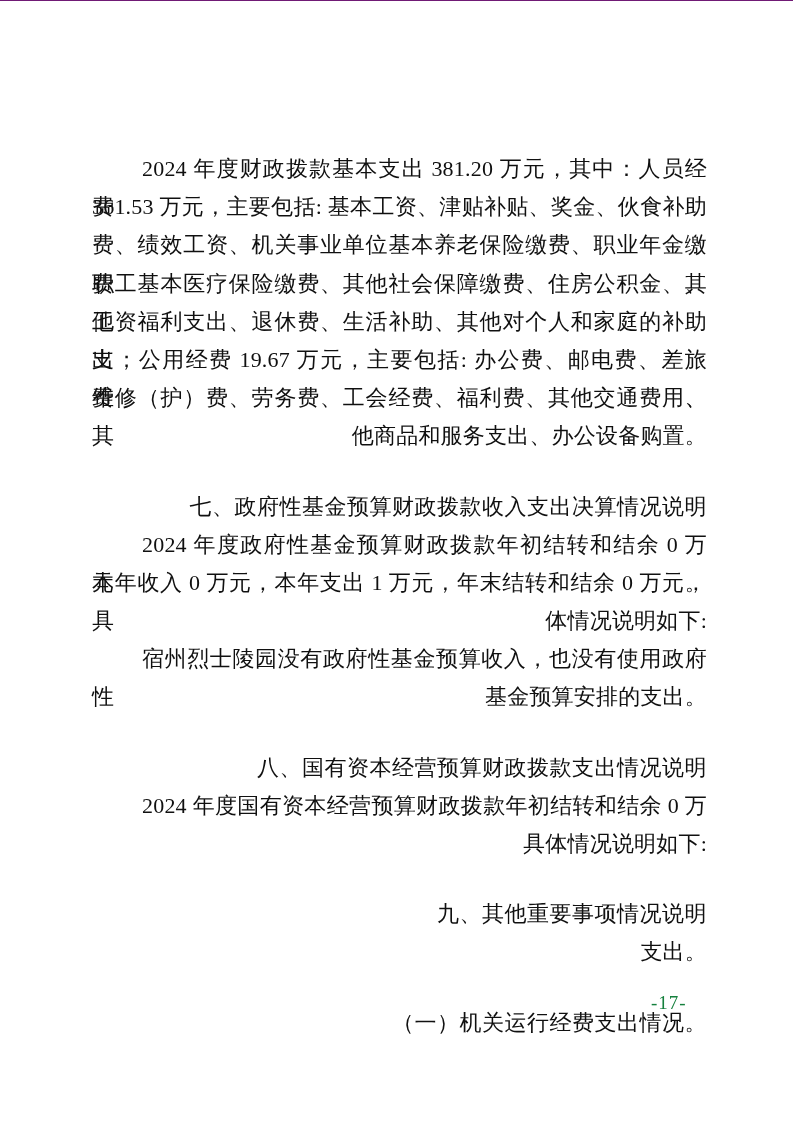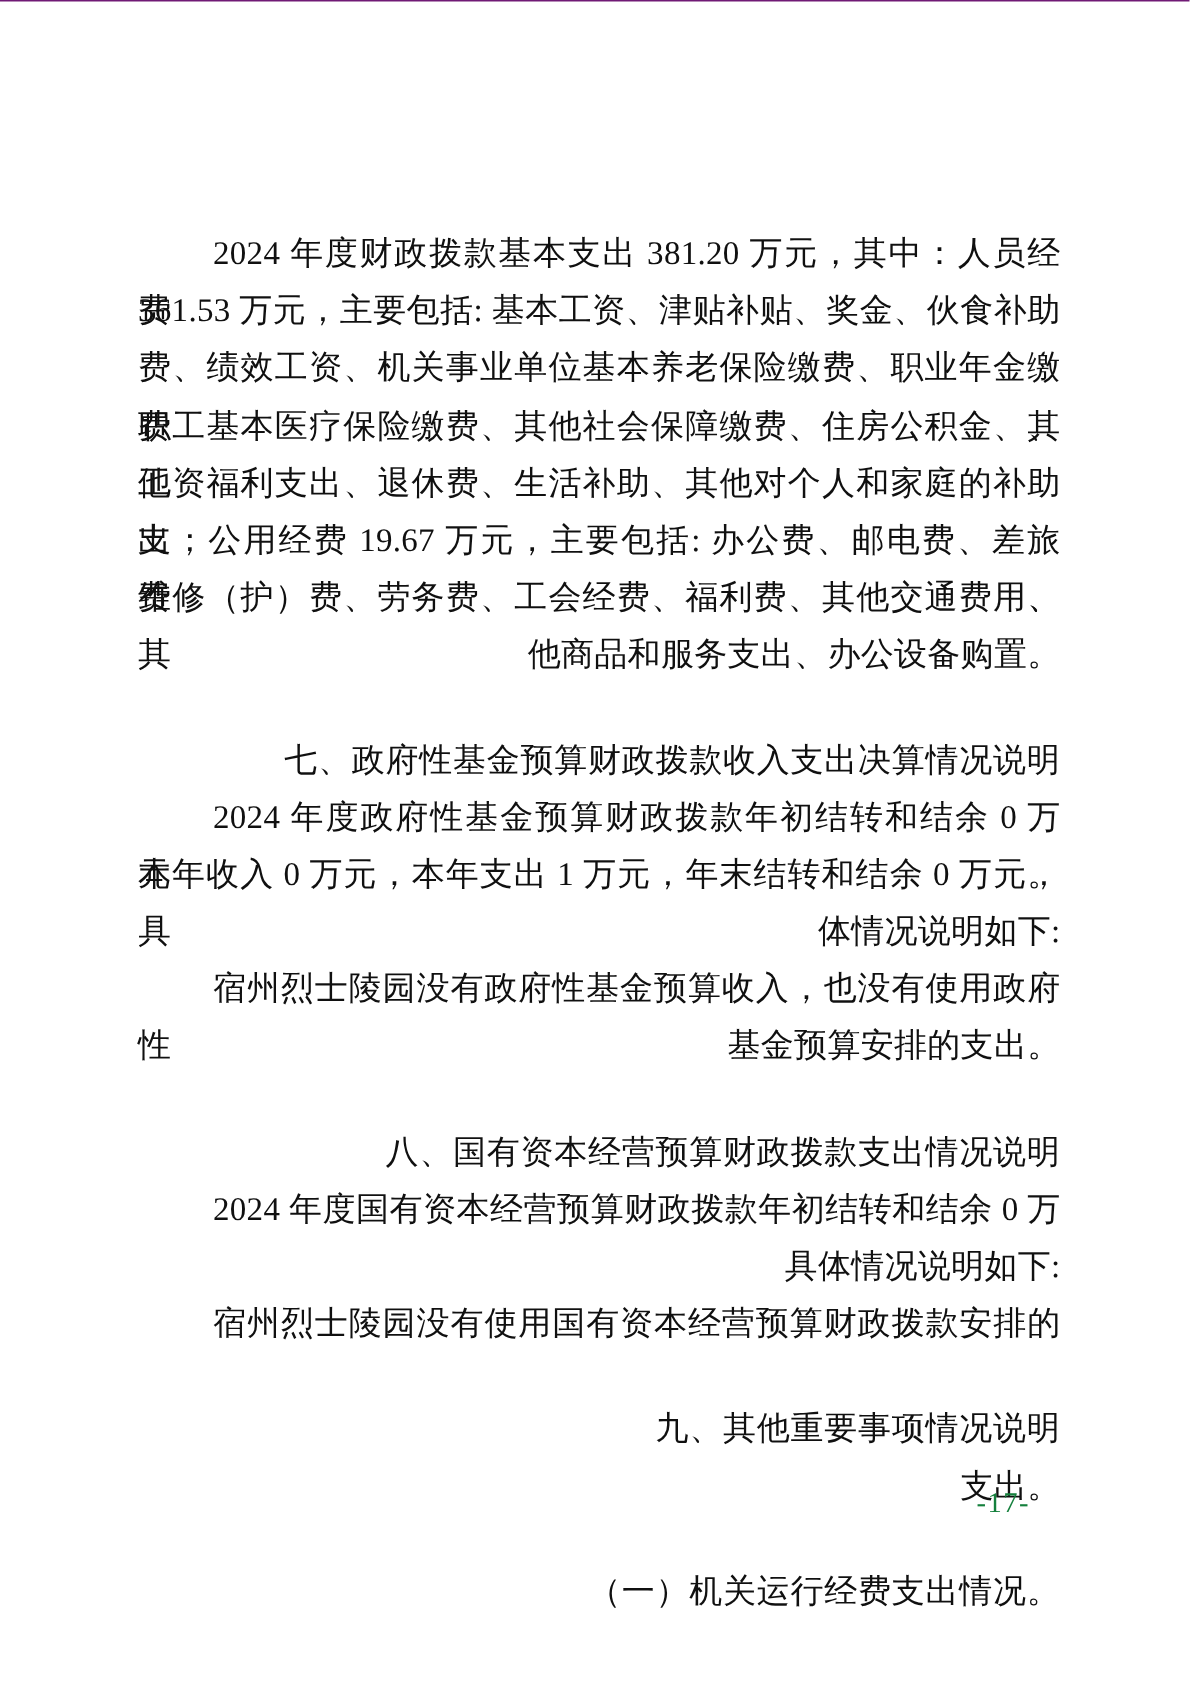--- a/index.html
+++ b/index.html
@@ -74,20 +74,19 @@
     <div class="ln">他商品和服务支出、办公设备购置。</div>
     <div class="ln ind hd">七、政府性基金预算财政拨款收入支出决算情况说明</div>
     <div class="ln ind just">2024 年度政府性基金预算财政拨款年初结转和结余 0 万元，</div>
     <div class="ln just">本年收入 0 万元，本年支出 1 万元，年末结转和结余 0 万元。具</div>
     <div class="ln">体情况说明如下:</div>
     <div class="ln ind just">宿州烈士陵园没有政府性基金预算收入，也没有使用政府性</div>
     <div class="ln">基金预算安排的支出。</div>
     <div class="ln ind hd">八、国有资本经营预算财政拨款支出情况说明</div>
     <div class="ln ind just">2024 年度国有资本经营预算财政拨款年初结转和结余 0 万</div>
     <div class="ln">具体情况说明如下:</div>
-    <div class="ln ind just">宿州烈士陵园没有使用国有资本经营预算财政拨款安排的</div>
     <div class="ln ind hd">九、其他重要事项情况说明</div>
     <div class="ln">支出。</div>
     <div class="ln ind hd">（一）机关运行经费支出情况。</div>
   </div>
 
   <div class="page-num">-17-</div>
 </div>
 
 </body></html>

